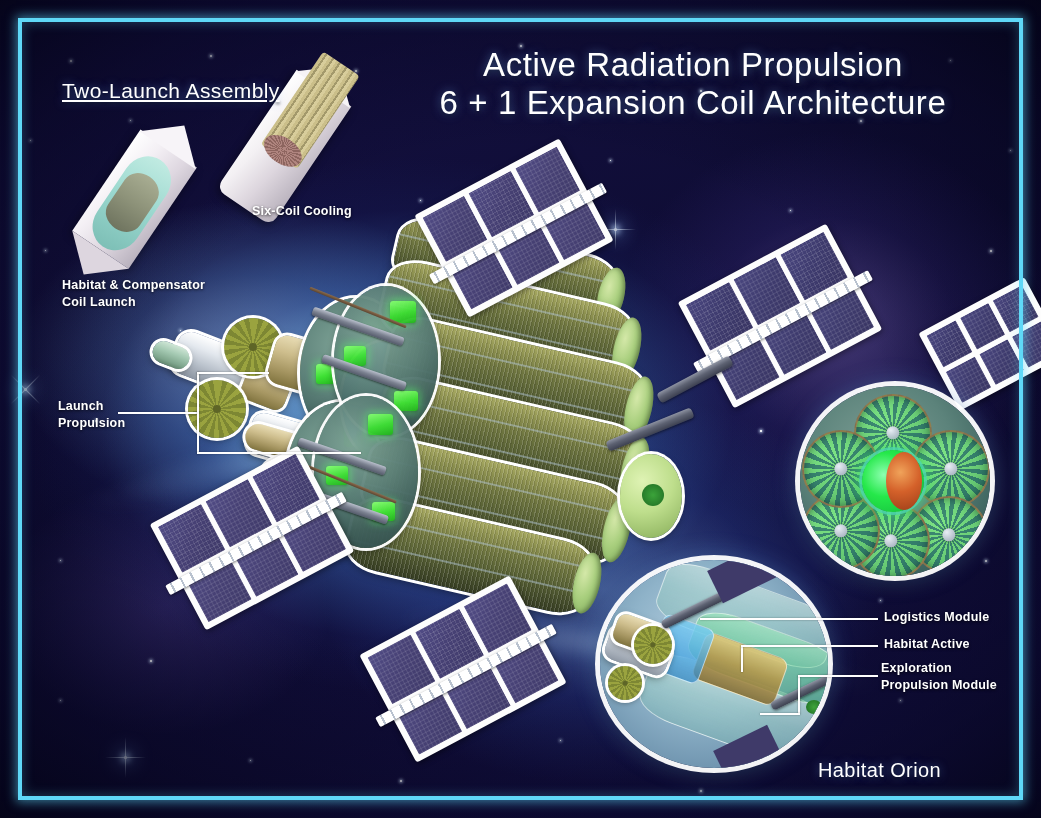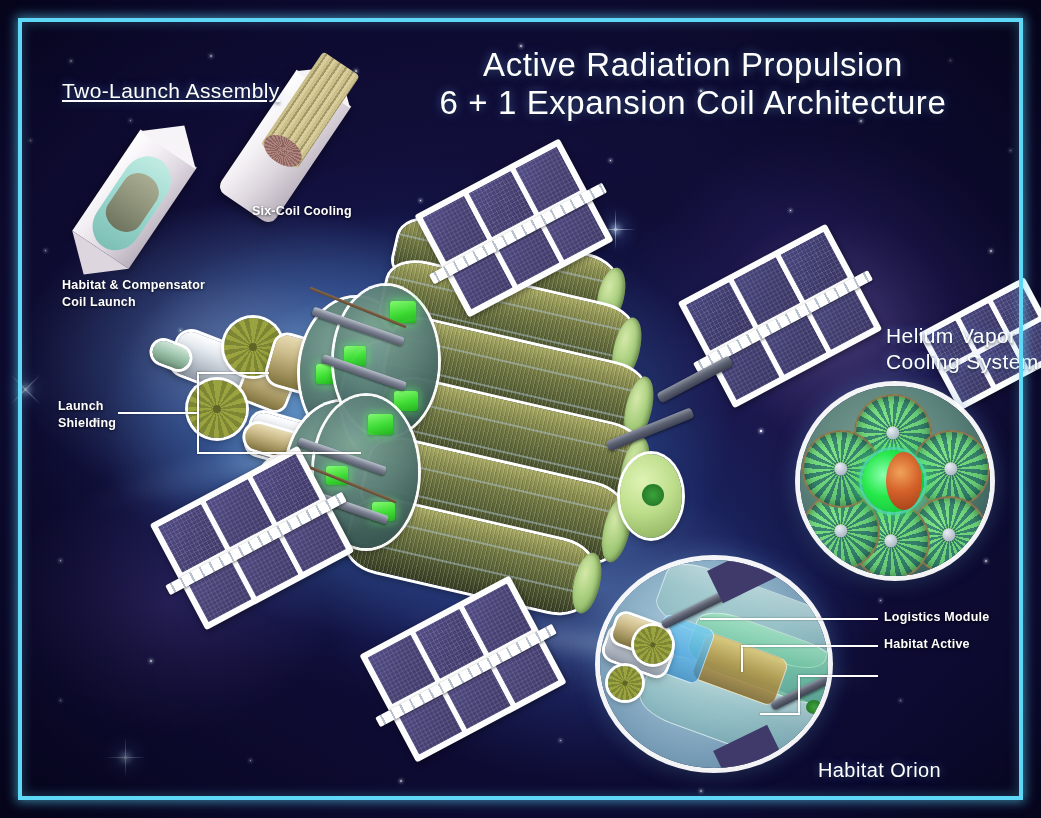--- a/index.html
+++ b/index.html
@@ -564,27 +564,27 @@
 
   <div class="cap" id="lbl-six-coil">Six-Coil Cooling</div>
 
   <div class="cap" id="lbl-hab-comp">
     <div>Habitat &amp; Compensator</div>
     <div>Coil Launch</div>
   </div>
 
   <div class="cap" id="lbl-orion">
     <div>Launch</div>
-    <div>Shielding</div>
-  </div>
-
-  <div class="hdr" id="lbl-helium">
-    <div>Helium Vapor</div>
-    <div>Cooling System</div>
-  </div>
+    <div>Propulsion</div>
+  </div>
+
 
   <div class="cap" id="lbl-logistics">Logistics Module</div>
   <div class="cap" id="lbl-habmod">Habitat Active</div>
+  <div class="cap" id="lbl-exploration">
+    <div>Exploration</div>
+    <div>Propulsion Module</div>
+  </div>
 
   <div class="hdr" id="lbl-habitat-view">Habitat Orion</div>
 
   <div class="frame"></div>
 </div>
 
 </body></html>

